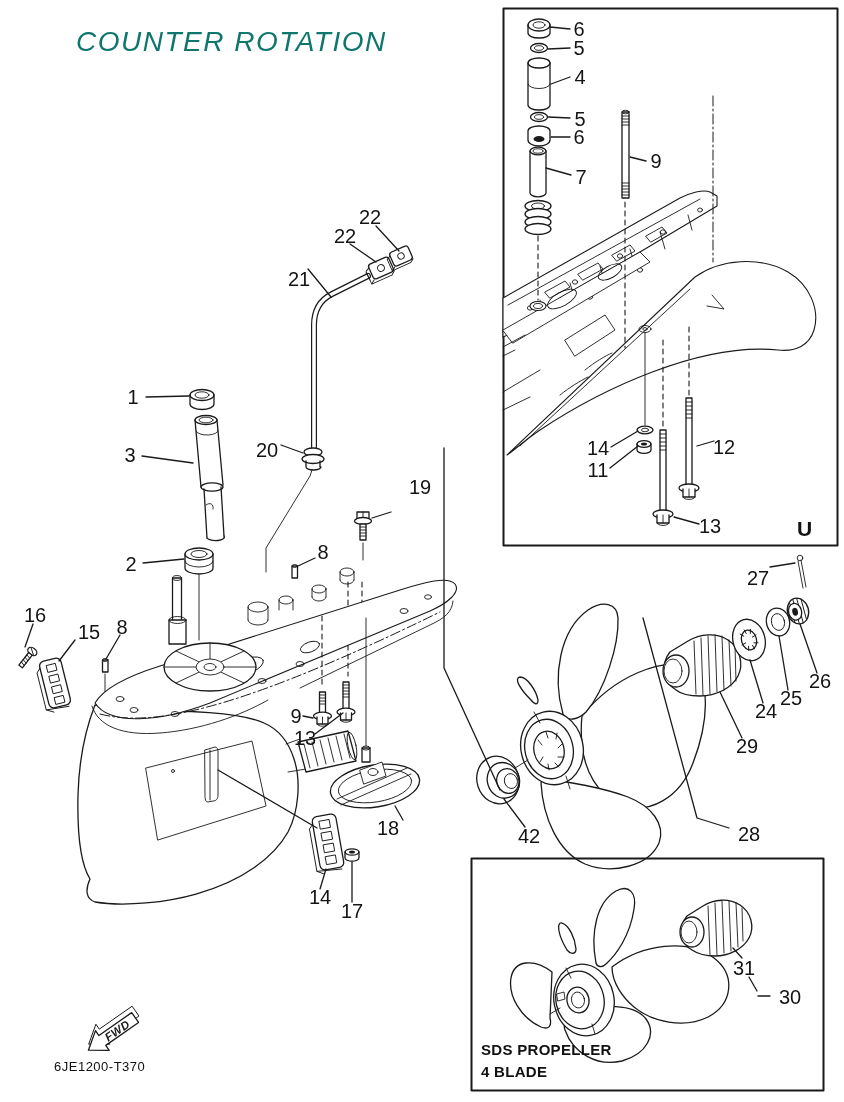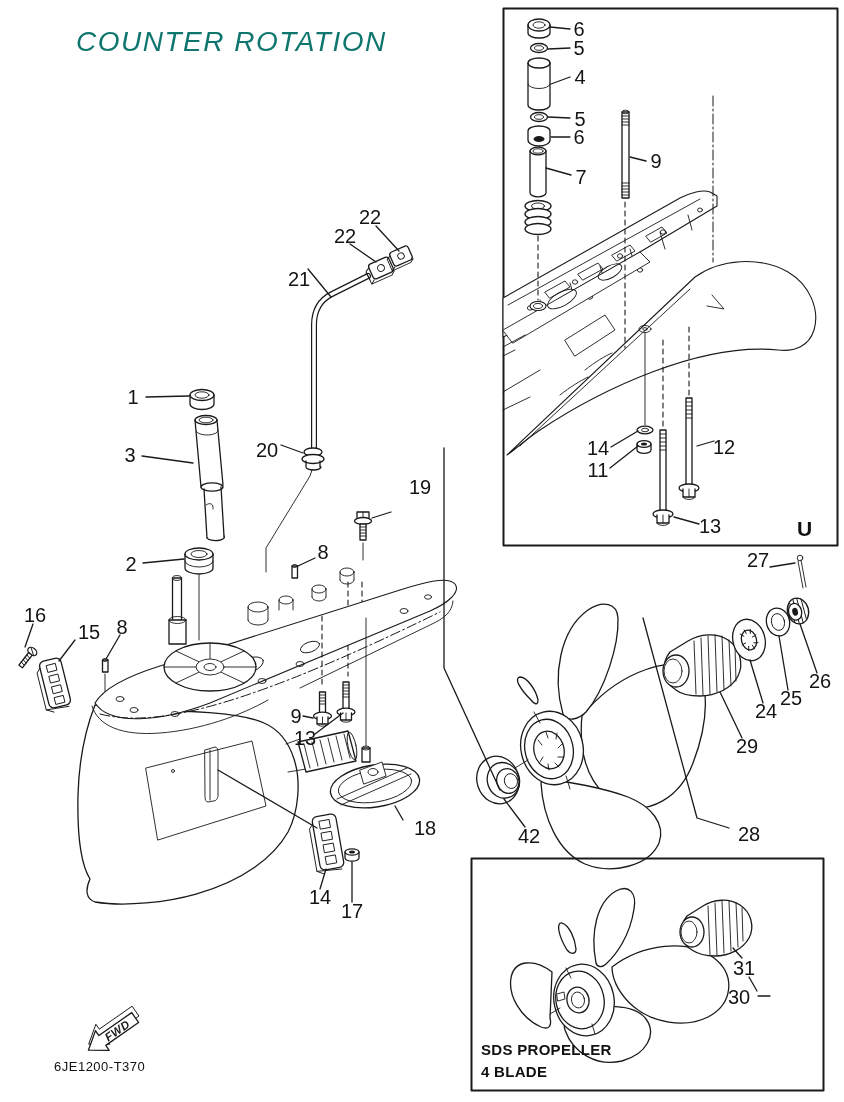--- a/index.html
+++ b/index.html
@@ -428,38 +428,38 @@
       <div class="callout" style="left: 299px; top: 279px; text-align: center;">21</div>
       <div class="callout" style="left: 345px; top: 236px;">22</div>
       <div class="callout" style="left: 370px; top: 217px;">22</div>
       <div class="callout" style="left: 400px; top: 487px; margin-left: 20px;">19</div>
       <div class="callout" style="left: 323px; top: 552px;">8</div>
       <div class="callout" style="left: 122px; top: 627px;">8</div>
       <div class="callout" style="left: 35px; top: 615px;">16</div>
       <div class="callout" style="left: 73px; top: 632px; margin-left: 16px;">15</div>
       <div class="callout" style="left: 296px; top: 716px;">9</div>
       <div class="callout" style="left: 305px; top: 738px;">13</div>
-      <div class="callout" style="left: 425px; top: 828px;">18</div>
+      <div class="callout" style="left: 388px; top: 828px;">18</div>
       <div class="callout" style="left: 320px; top: 897px;">14</div>
       <div class="callout" style="left: 352px; top: 911px; text-align: right;">17</div>
       <div class="callout" style="left: 529px; top: 836px;">42</div>
       <div class="callout" style="left: 747px; top: 746px;">29</div>
       <div class="callout" style="left: 766px; top: 711px;">24</div>
       <div class="callout" style="left: 791px; top: 698px; text-align: center;">25</div>
       <div class="callout" style="left: 820px; top: 681px;">26</div>
-      <div class="callout" style="left: 758px; top: 560px;">27</div>
+      <div class="callout" style="left: 758px; top: 578px;">27</div>
       <div class="callout" style="left: 749px; top: 834px;">28</div>
       <div class="callout" style="left: 579px; top: 29px;">6</div>
       <div class="callout" style="left: 579px; top: 48px;">5</div>
       <div class="callout" style="left: 580px; top: 77px;">4</div>
       <div class="callout" style="left: 580px; top: 119px;">5</div>
       <div class="callout" style="left: 579px; top: 137px;">6</div>
       <div class="callout" style="left: 581px; top: 177px;">7</div>
       <div class="callout" style="left: 656px; top: 161px;">9</div>
       <div class="callout" style="left: 598px; top: 448px;">14</div>
       <div class="callout" style="left: 598px; top: 470px;">11</div>
       <div class="callout" style="left: 724px; top: 440px; margin-top: 7px;">12</div>
       <div class="callout" style="left: 710px; top: 526px;">13</div>
       <div class="callout" style="left: 744px; top: 968px;">31</div>
-      <div class="callout" style="left: 739px; top: 997px;">30</div>
+      <div class="callout" style="left: 790px; top: 997px;">30</div>
     </div>
 
 </div>
 
 </body></html>

